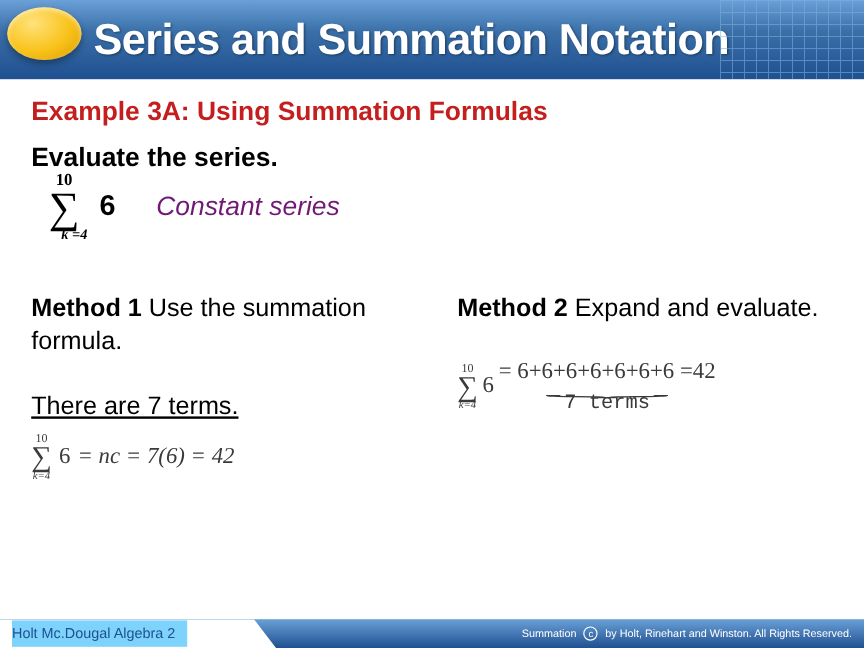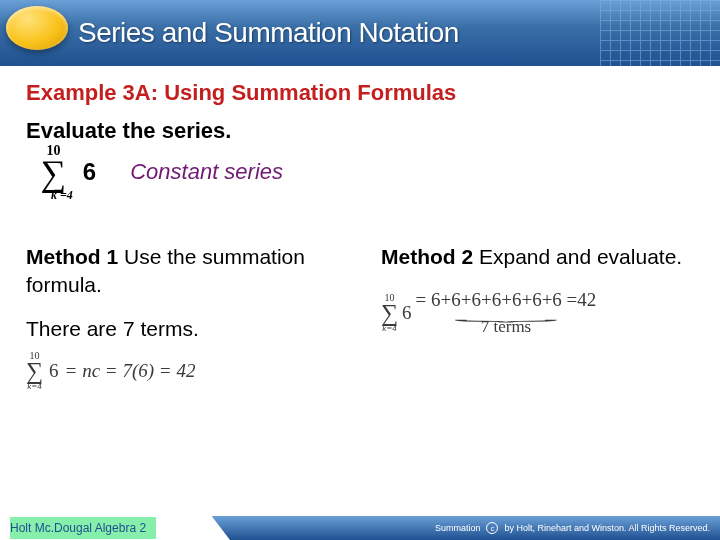--- a/index.html
+++ b/index.html
@@ -1,51 +1,51 @@
 <!DOCTYPE html>
 <html><head>
 <meta charset="utf-8">
 <style>
   * { box-sizing: border-box; margin: 0; padding: 0; }
   body { width: 720px; height: 540px; font-family: Verdana, Geneva, sans-serif; background: #fff; overflow: hidden; position: relative; }
   .header { height: 66px; background: linear-gradient(#6aa0d8, #3a6fa8 40%, #1f5090); position: relative; display: flex; align-items: center; padding-left: 78px; }
   .grid-deco { position: absolute; right: 0; top: 0; width: 120px; height: 66px; background-image: linear-gradient(#7fb2e0 1px, transparent 1px), linear-gradient(90deg, #7fb2e0 1px, transparent 1px); background-size: 10px 10px; opacity: 0.55; }
   .oval { position: absolute; left: 6px; top: 6px; width: 62px; height: 44px; border-radius: 50%; background: radial-gradient(ellipse at 35% 30%, #ffe27a, #f9c21a 55%, #d89a00); box-shadow: 0 3px 6px rgba(0,0,0,0.35), inset 0 2px 4px rgba(255,255,255,0.6); }
-  .title { color: #fff; font-weight: 400; font-size: 28px; text-shadow: 1px 1px 2px rgba(0,0,0,0.4); letter-spacing: -0.5px; }
+  .title { color: #fff; font-weight: 700; font-size: 36px; text-shadow: 1px 1px 2px rgba(0,0,0,0.4); letter-spacing: -0.5px; }
   .content { padding: 14px 26px 0 26px; }
   .ex-head { color: #c41e1e; font-weight: 700; font-size: 22px; text-align: left; margin-bottom: 12px; }
   .instr { font-weight: 700; font-size: 22px; }
   .series-line { display: flex; align-items: center; gap: 34px; margin-bottom: 42px; padding-left: 8px; }
   .sigma-block { display: flex; align-items: center; gap: 6px; font-family: "Times New Roman", serif; }
   .sigma-stack { display: flex; flex-direction: column; align-items: center; line-height: 1; }
   .sigma-top { font-size: 14px; font-weight: 700; }
   .sigma-sym { font-size: 36px; line-height: 0.85; }
   .sigma-bot { font-size: 12px; font-weight: 700; padding-left: 17px; }
   .sigma-term { font-size: 24px; font-weight: 700; font-family: Verdana, sans-serif; margin-left: 4px; }
   .const-label { color: #701a75; font-style: italic; font-size: 22px; }
   .methods { display: flex; gap: 42px; }
   .mcol { flex: 1; }
-  .mhead { font-size: 21px; line-height: 1.35; margin-bottom: 18px; }
+  .mhead { font-size: 21px; line-height: 1.35; margin-bottom: 28px; }
   .mhead b { font-weight: 700; }
-  .subtext { font-size: 21px; margin-bottom: 10px; }
+  .subtext { font-size: 21px; margin-bottom: 10px; text-decoration: underline; }
   .math-img { font-family: "Times New Roman", serif; font-size: 19px; color: #3a3a3a; }
   .math-row { display: flex; align-items: center; gap: 6px; margin-top: 6px; }
   .mini-sigma { display: flex; flex-direction: column; align-items: center; line-height: 1; }
   .mini-sigma .t { font-size: 10px; }
   .mini-sigma .s { font-size: 24px; line-height: 0.85; }
   .mini-sigma .b { font-size: 9px; font-style: italic; }
   .calc { font-size: 19px; }
   .m2-expand { position: relative; font-family: "Times New Roman", serif; color: #3a3a3a; margin-top: 2px; }
   .expand-row { display: flex; align-items: center; gap: 4px; }
   .brace-wrap { display: flex; flex-direction: column; align-items: center; margin-top: 2px; }
   .brace { font-size: 20px; transform: scaleX(8.8) scaleY(0.6); transform-origin: center; line-height: 0.4; margin-top: -2px; }
-  .terms-label { font-size: 17px; margin-top: -2px; }
+  .terms-label { font-size: 17px; margin-top: -2px; font-family: Liberation Mono, monospace; }
   .footer { position: absolute; bottom: 0; left: 0; right: 0; height: 24px; display: flex; align-items: center; justify-content: space-between; padding: 0 10px; }
   .footer-bar { position: absolute; bottom: 0; left: 0; right: 0; height: 24px; background: linear-gradient(#6aa0d8, #1f5090); }
-  .footer-left { position: relative; color: #1f5090; background: #86efac; font-size: 12px; font-weight: 400; z-index: 2; padding: 4px 10px 4px 0; }
+  .footer-left { position: relative; color: #1f5090; background: #7dd3fc; font-size: 12px; font-weight: 400; z-index: 2; padding: 4px 10px 4px 0; }
   .footer-right { position: relative; z-index: 2; color: #fff; font-size: 9px; display: flex; align-items: center; gap: 6px; }
   .copy-sym { display: inline-block; width: 12px; height: 12px; border: 1px solid #fff; border-radius: 50%; font-size: 8px; line-height: 11px; text-align: center; }
   .footer-slice { position: absolute; bottom: 0; left: 0; width: 230px; height: 24px; background: #fff; clip-path: polygon(0 0, 92% 0, 100% 100%, 0 100%); z-index: 1; }
 </style>
 </head>
 <body>
 
 <div class="header">
   <div class="grid-deco"></div>
   <div class="oval"></div>

